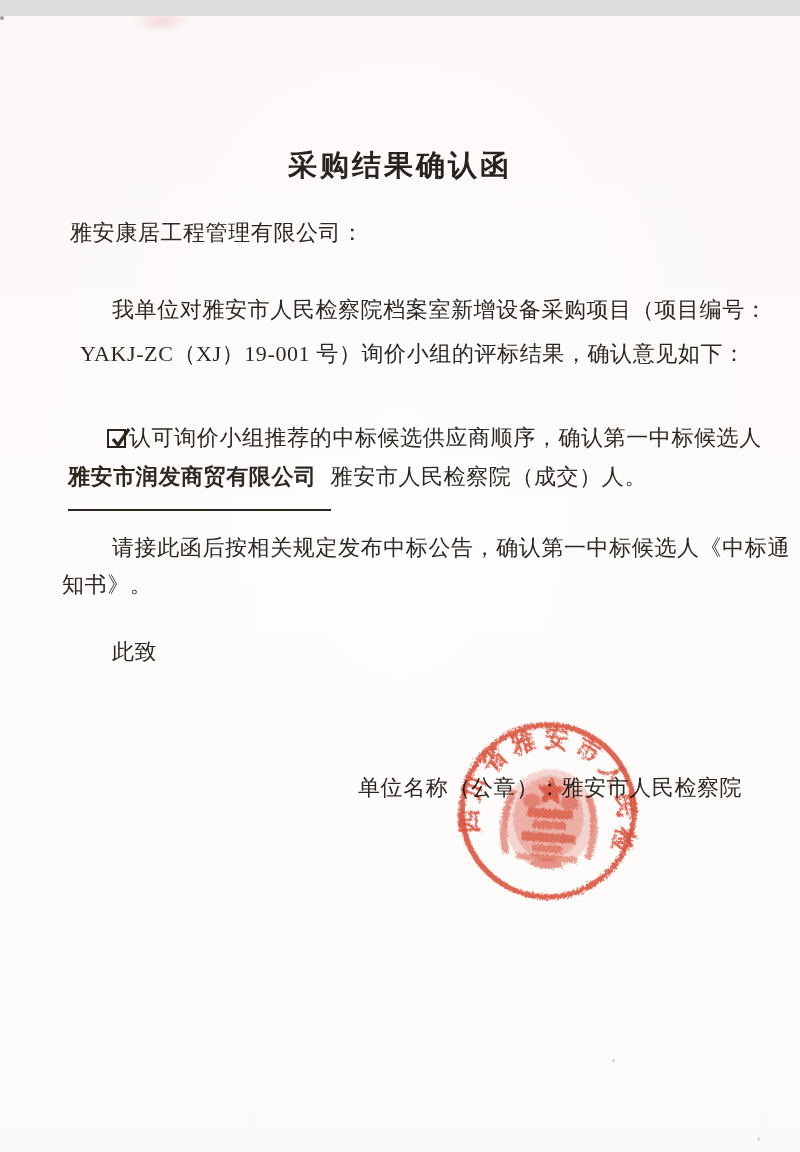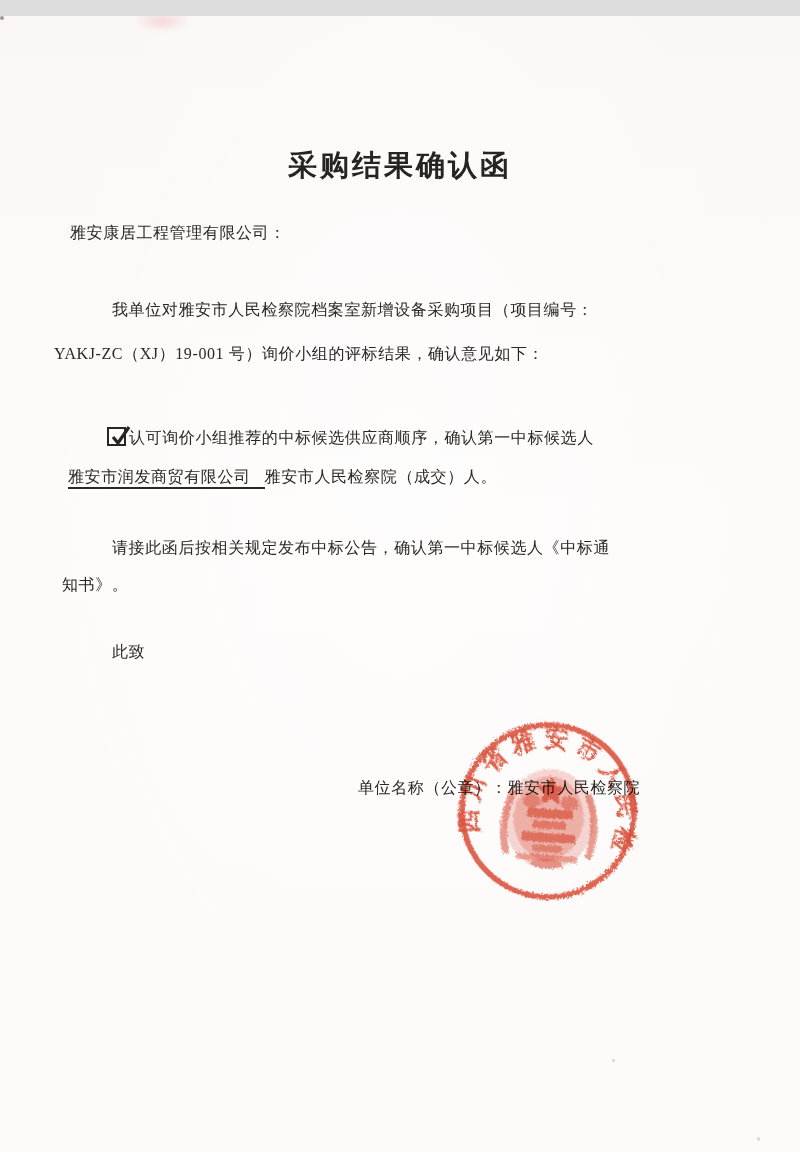--- a/index.html
+++ b/index.html
@@ -7,52 +7,52 @@
     position:relative;
     width:800px;height:1152px;
     margin:16px auto;
     background:
       radial-gradient(ellipse at 50% 40%, rgba(255,255,255,.6), rgba(0,0,0,0) 70%),
       linear-gradient(180deg,#fbf7f6 0%, #fdfbfa 45%, #fcfaf8 100%);
     overflow:hidden;
     font-family:"Liberation Serif","DejaVu Serif",serif;
     color:#2b2723;
   }
-  .txt{position:absolute;white-space:nowrap;font-size:16px;line-height:24px;letter-spacing:.6px;}
+  .txt{position:absolute;white-space:nowrap;font-size:22px;line-height:24px;letter-spacing:.6px;}
   .title{
     position:absolute;top:130px;left:0;width:100%;
     text-align:center;font-size:29px;font-weight:bold;
     letter-spacing:3px;color:#272320;margin:0;
   }
   .addressee{top:205px;left:70px;}
   .p1l1{top:282px;left:112px;}
-  .p1l2{top:326px;left:54px;}
+  .p1l2{top:326px;left:80px;}
   .l3{top:410px;left:107px;}
   .l4{top:449px;left:68px;}
   .p3l1{top:520px;left:112px;}
   .p3l2{top:557px;left:62px;}
   .closing{top:624px;left:112px;}
   .sig{top:760px;left:358px;z-index:3;}
   .date{top:796px;left:443px;z-index:3;letter-spacing:1.5px;}
   .txt{z-index:2;}
 
   .checkbox{
     display:inline-block;position:relative;
     width:19px;height:19px;
     border:2.5px solid #2a2520;
     vertical-align:-3px;margin-right:3px;
     box-sizing:border-box;
   }
   .checkbox svg{position:absolute;left:0px;top:-4px;overflow:visible;}
 
   .winner{
-    font-weight:normal;
+    font-weight:bold;
     border-bottom:2px solid #2b2723;
     padding-right:14px;
-    padding-bottom:2px;
+    padding-bottom:20px;
   }
 
   .seal{
     position:absolute;left:453px;top:700px;z-index:4;
     width:190px;height:190px;
     transform:rotate(4deg);
     mix-blend-mode:multiply;
     opacity:.94;
   }
   .seal text{

